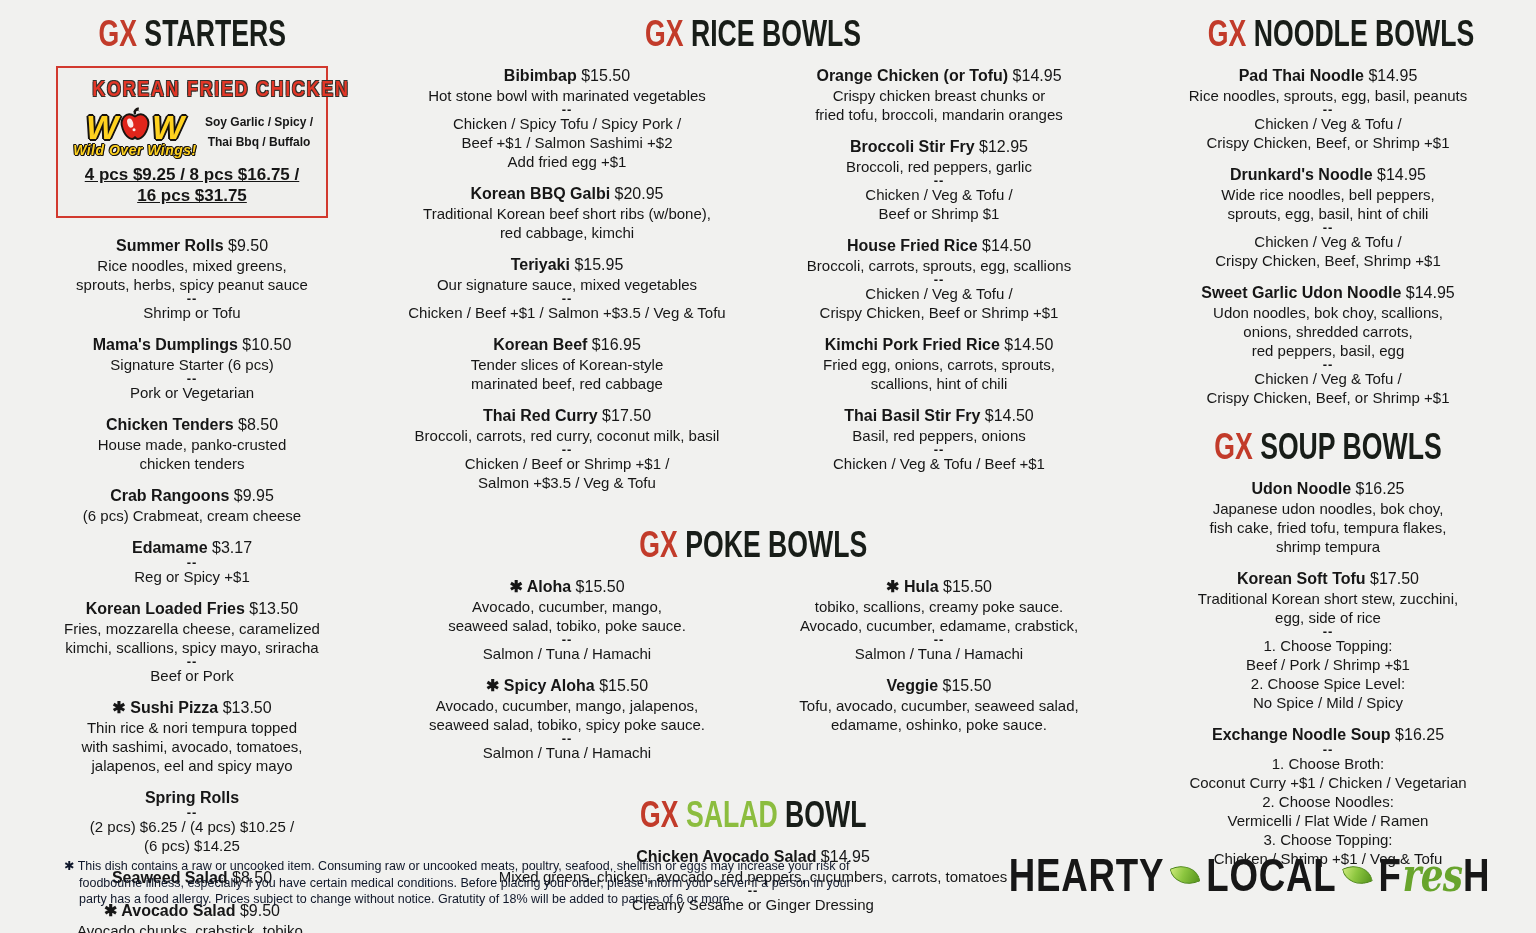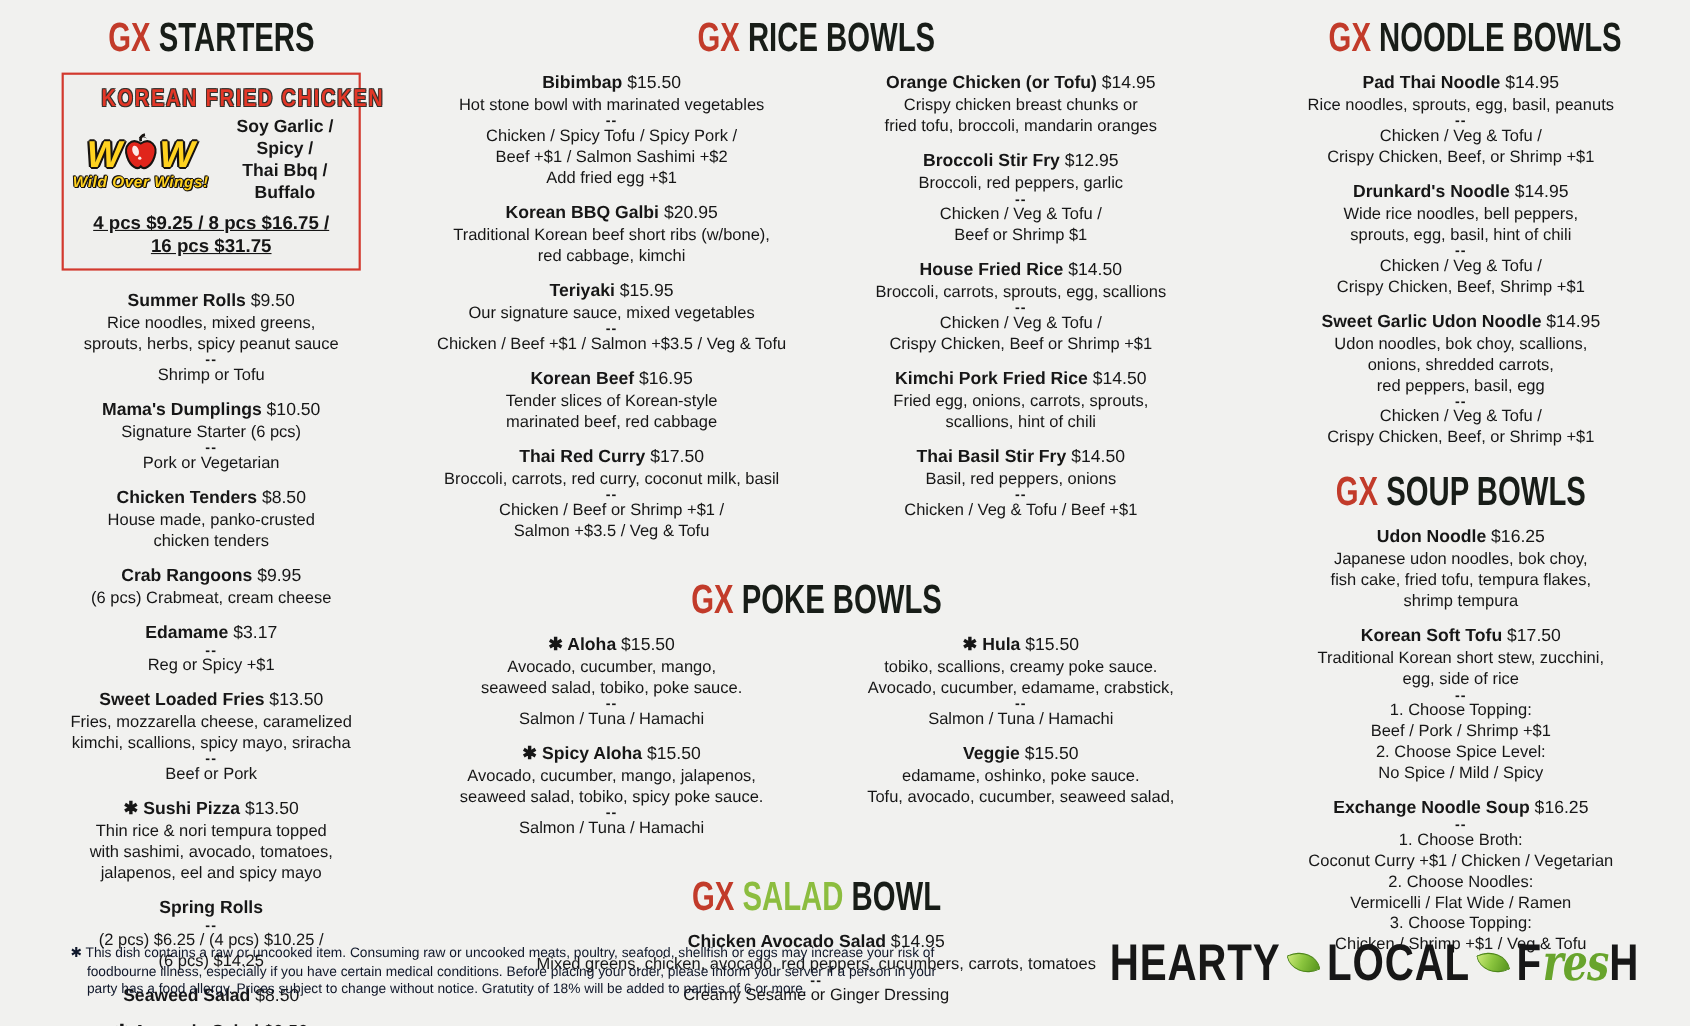--- a/index.html
+++ b/index.html
@@ -14,21 +14,21 @@
   *{margin:0;padding:0;box-sizing:border-box;}
   html,body{width:1536px;height:933px;overflow:hidden;}
   body{
     background:var(--bg);
     color:var(--ink);
     font-family:"Liberation Sans", sans-serif;
     position:relative;
   }
   .col{position:absolute;text-align:center;}
   .col-left{left:36px;top:14px;width:312px;}
-  .col-mid{left:370px;top:14px;width:744px;}
+  .col-mid{left:381px;top:14px;width:744px;}
   .col-right{left:1156px;top:14px;width:344px;}
 
   .sec-hdr{text-align:center;margin-bottom:12px;white-space:pre;}
   .hdr-inner{display:inline-block;transform:scaleX(.72);transform-origin:center;
     font-weight:800;font-size:37px;line-height:40px;white-space:pre;}
   .hp-red{color:var(--red);}
   .hp-dark{color:var(--dark);}
   .hp-green{color:var(--green);}
   .mt{margin-top:20px;}
 
@@ -47,21 +47,21 @@
   .kfc-title{display:inline-block;transform:scaleX(.82);transform-origin:center;
     font-weight:800;font-size:22px;letter-spacing:2px;color:var(--kfcred);white-space:nowrap;
     text-shadow:1px 1px 0 #33302c,-1px -1px 0 #33302c,1px -1px 0 #33302c,-1px 1px 0 #33302c;}
   .kfc-row{display:flex;align-items:center;justify-content:center;margin-top:4px;}
   .wow{width:128px;flex:none;}
   .wow-top{display:flex;align-items:center;justify-content:center;}
   .wow-w{font-size:34px;font-weight:800;line-height:34px;color:#ffd21f;font-style:italic;
     text-shadow:2px 0 #171310,-2px 0 #171310,0 2px #171310,0 -2px #171310,1px 1px #171310,-1px -1px #171310,1px -1px #171310,-1px 1px #171310;}
   .wow-sub{font-size:14px;font-weight:800;font-style:italic;color:#ffd21f;margin-top:-6px;letter-spacing:.5px;
     text-shadow:1px 0 #171310,-1px 0 #171310,0 1px #171310,0 -1px #171310,1px 1px #171310,-1px -1px #171310;text-align:center;}
-  .kfc-flavors{font-size:16px;font-weight:700;line-height:20px;text-align:center;padding-left:6px;}
+  .kfc-flavors{font-size:12px;font-weight:700;line-height:20px;text-align:center;padding-left:6px;}
   .kfc-prices{margin-top:6px;font-size:17px;font-weight:600;line-height:21px;}
   .kfc-prices div{text-decoration:underline;}
 
   
   .disclaimer{position:absolute;left:64px;top:858px;width:880px;text-align:left;
     font-size:12.5px;line-height:16.5px;color:#0f172a;}
   .disclaimer div{white-space:nowrap;padding-left:15px;}
   .disclaimer div:first-child{padding-left:0;}
 
   .logo{position:absolute;right:46px;top:850px;display:flex;align-items:center;white-space:nowrap;}
@@ -133,21 +133,21 @@
         <div class="item">
           <div class="iname"><span>Crab Rangoons</span><span class="price"> $9.95</span></div>
           <div class="desc">(6 pcs) Crabmeat, cream cheese</div>
         </div>
         <div class="item">
           <div class="iname"><span>Edamame</span><span class="price"> $3.17</span></div>
           <div class="sep">--</div>
           <div class="opt">Reg or Spicy +$1</div>
         </div>
         <div class="item">
-          <div class="iname"><span>Sweet Loaded Fries</span><span class="price"> $13.50</span></div>
+          <div class="iname"><span>Korean Loaded Fries</span><span class="price"> $13.50</span></div>
           <div class="desc">Fries, mozzarella cheese, caramelized</div>
           <div class="desc">kimchi, scallions, spicy mayo, sriracha</div>
           <div class="sep">--</div>
           <div class="opt">Beef or Pork</div>
         </div>
         <div class="item">
           <div class="iname"><span class="star">✱ </span><span>Sushi Pizza</span><span class="price"> $13.50</span></div>
           <div class="desc">Thin rice &amp; nori tempura topped</div>
           <div class="desc">with sashimi, avocado, tomatoes,</div>
           <div class="desc">jalapenos, eel and spicy mayo</div>
@@ -259,22 +259,22 @@
       <div class="sub-col">
           <div class="item">
             <div class="iname"><span class="star">✱ </span><span>Hula</span><span class="price"> $15.50</span></div>
             <div class="desc">tobiko, scallions, creamy poke sauce.</div>
             <div class="desc">Avocado, cucumber, edamame, crabstick,</div>
             <div class="sep">--</div>
             <div class="opt">Salmon / Tuna / Hamachi</div>
           </div>
           <div class="item">
             <div class="iname"><span>Veggie</span><span class="price"> $15.50</span></div>
+            <div class="desc">Tofu, avocado, cucumber, seaweed salad,</div>
             <div class="desc">edamame, oshinko, poke sauce.</div>
-            <div class="desc">Tofu, avocado, cucumber, seaweed salad,</div>
           </div>
         </div>
     </div>
 
     <div class="sec-hdr mt"><span class="hdr-inner"><span class="hp-red">GX </span><span class="hp-green">SALAD </span><span class="hp-dark">BOWL</span></span></div>
     <div>
         <div class="item">
           <div class="iname"><span>Chicken Avocado Salad</span><span class="price"> $14.95</span></div>
           <div class="desc">Mixed greens, chicken, avocado, red peppers, cucumbers, carrots, tomatoes</div>
           <div class="sep">--</div>

